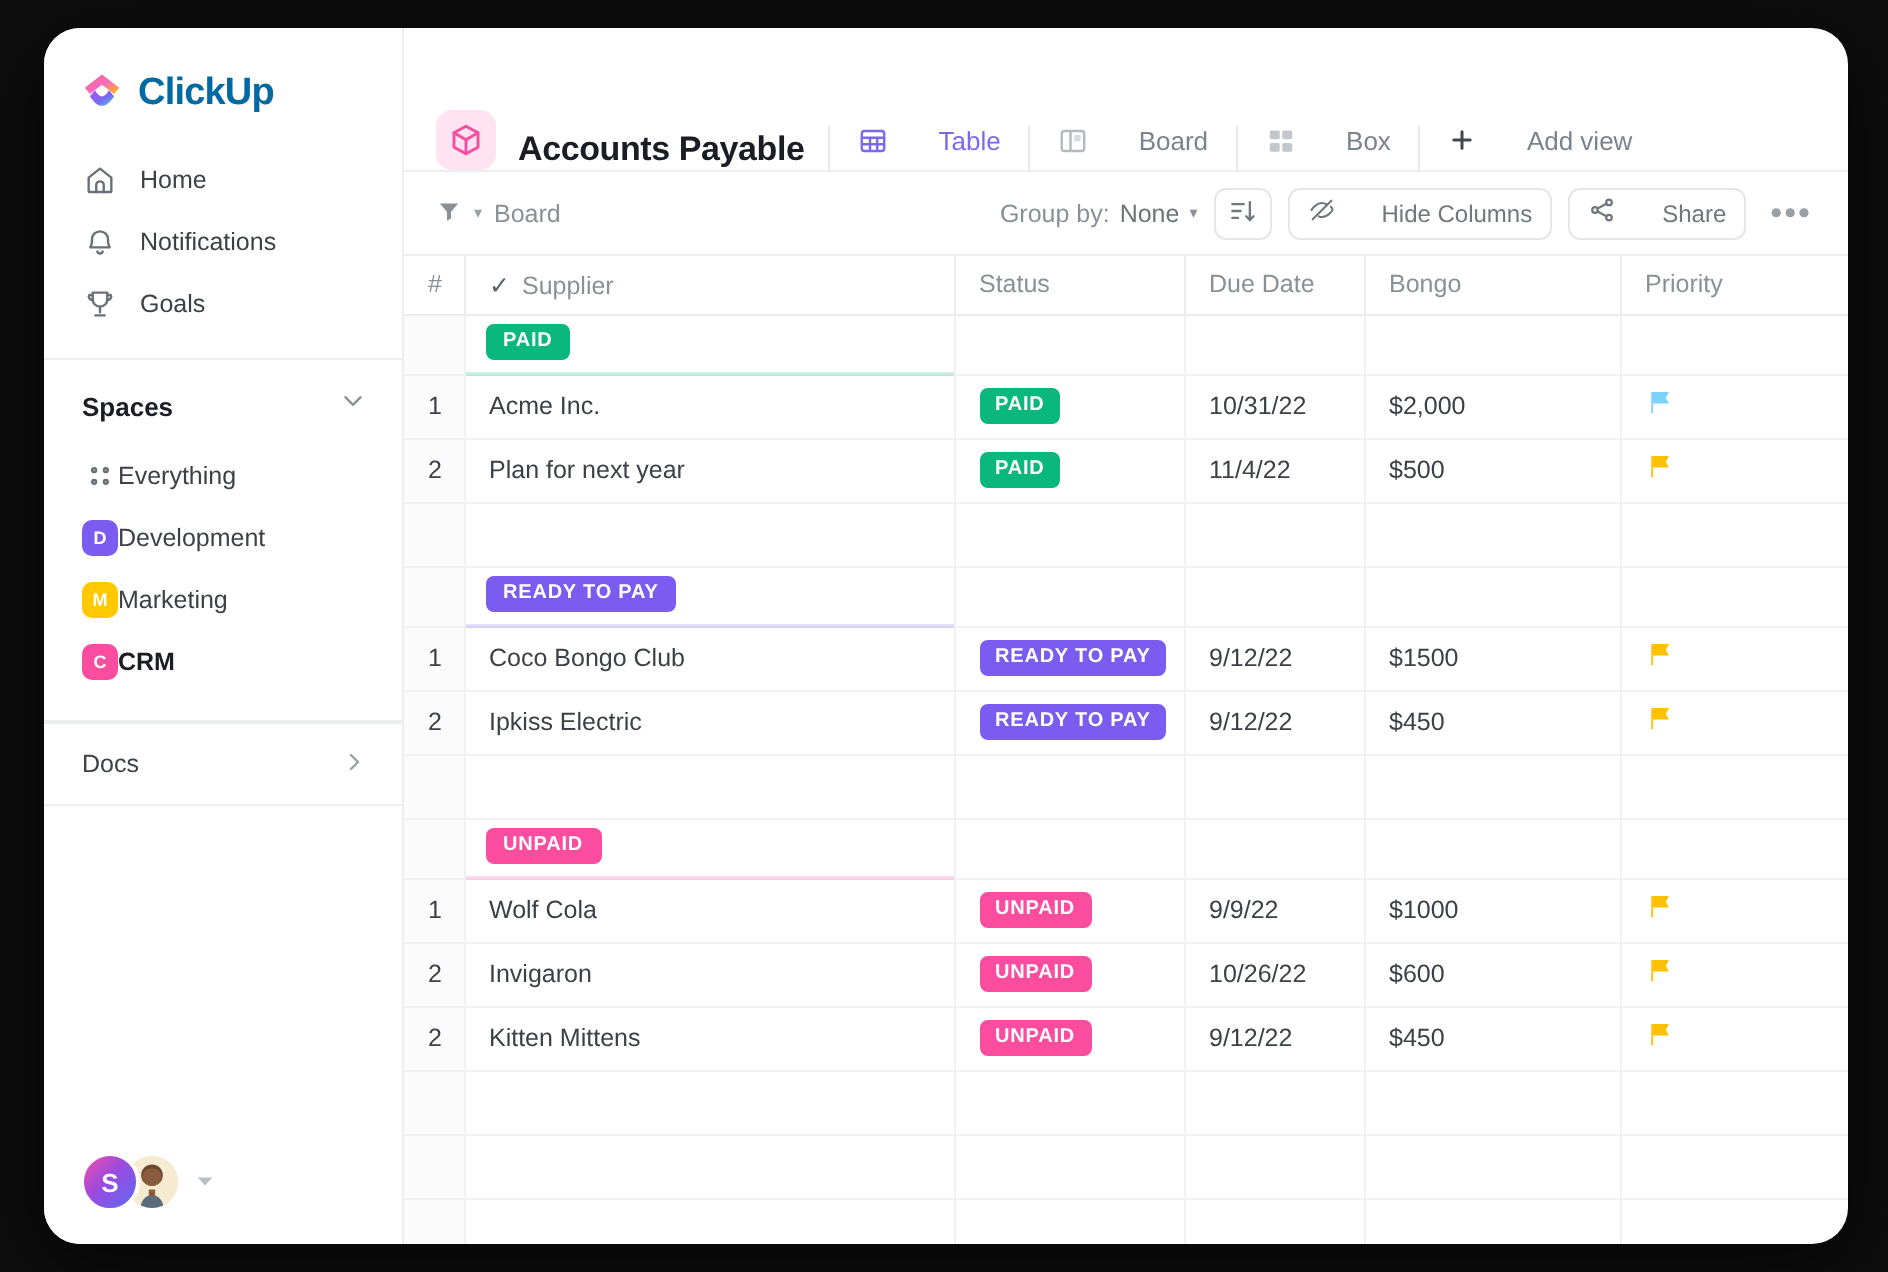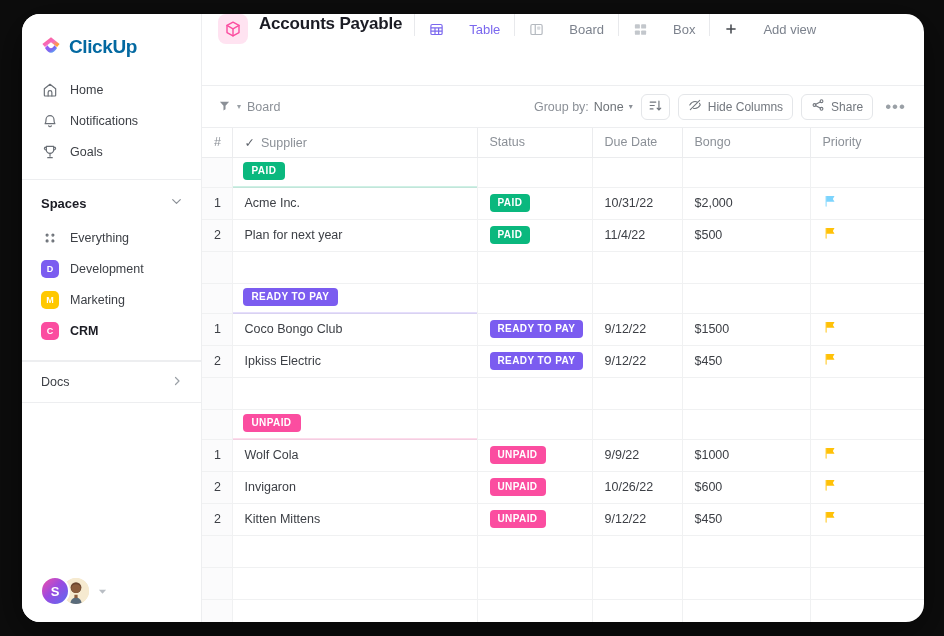--- a/index.html
+++ b/index.html
@@ -58,21 +58,20 @@
   .spaces-head {
     display: flex; align-items: center; justify-content: space-between;
     padding: 0 18px 0 19px;
     height: 38px;
     margin-top: 4px;
   }
   .spaces-head .t { font-size: 13px; font-weight: bold; color: #1b1c24; }
 
   .space-item {
     display: flex; align-items: center;
-    gap: 11px;
     height: 31px;
     padding-left: 19px;
     font-size: 12.5px;
     color: #3d4046;
     cursor: pointer;
   }
   .space-item.active { font-weight: bold; color: #1b1c24; }
   .space-av {
     width: 18px; height: 18px; border-radius: 5px;
     color: #fff; font-size: 9px; font-weight: bold;
@@ -111,21 +110,21 @@
     position: relative; z-index: 1;
     overflow: hidden;
   }
   .av-caret { margin-left: 7px; }
 
   
   .main { flex: 1; height: 100%; display: flex; flex-direction: column; min-width: 0; }
 
   .topbar {
     height: 72px; flex: 0 0 72px;
-    display: flex; align-items: flex-start;
+    display: flex; align-items: flex-end;
     padding: 0 16px 0 16px;
     border-bottom: 1px solid #edeef0;
   }
   .list-ico {
     width: 30px; height: 30px; border-radius: 8px;
     background: #ffe3f1;
     display:flex; align-items:center; justify-content:center;
     flex: 0 0 30px;
   }
   .list-title {
@@ -156,21 +155,21 @@
     display:flex; align-items:center; gap:6px;
     font-size: 12.5px; color: #8b9097; cursor:pointer;
   }
   .tb-right { margin-left: auto; display:flex; align-items:center; gap: 8px; }
   .groupby { font-size: 12.5px; color: #8b9097; display:flex; align-items:center; gap:5px; cursor:pointer;}
   .groupby b { color:#6e7378; font-weight: normal; }
   .tb-btn {
     height: 26px;
     border: 1px solid #e4e6e9;
     border-radius: 6px;
-    display:flex; align-items:center; gap:6px;
+    display:flex; align-items:center; gap:23px;
     padding: 0 9px;
     font-size: 12px; color: #72777e;
     background:#fff; cursor: pointer;
   }
   .tb-btn.square { padding: 0 6px; }
   .tb-more { color:#9aa0a6; font-size: 17px; padding: 0 4px; cursor:pointer; letter-spacing:1px; line-height: 1;}
 
   
   .table-wrap { flex: 1; overflow: hidden; position: relative; }
   table.grid { border-collapse: collapse; width: 100%; table-layout: fixed; }

